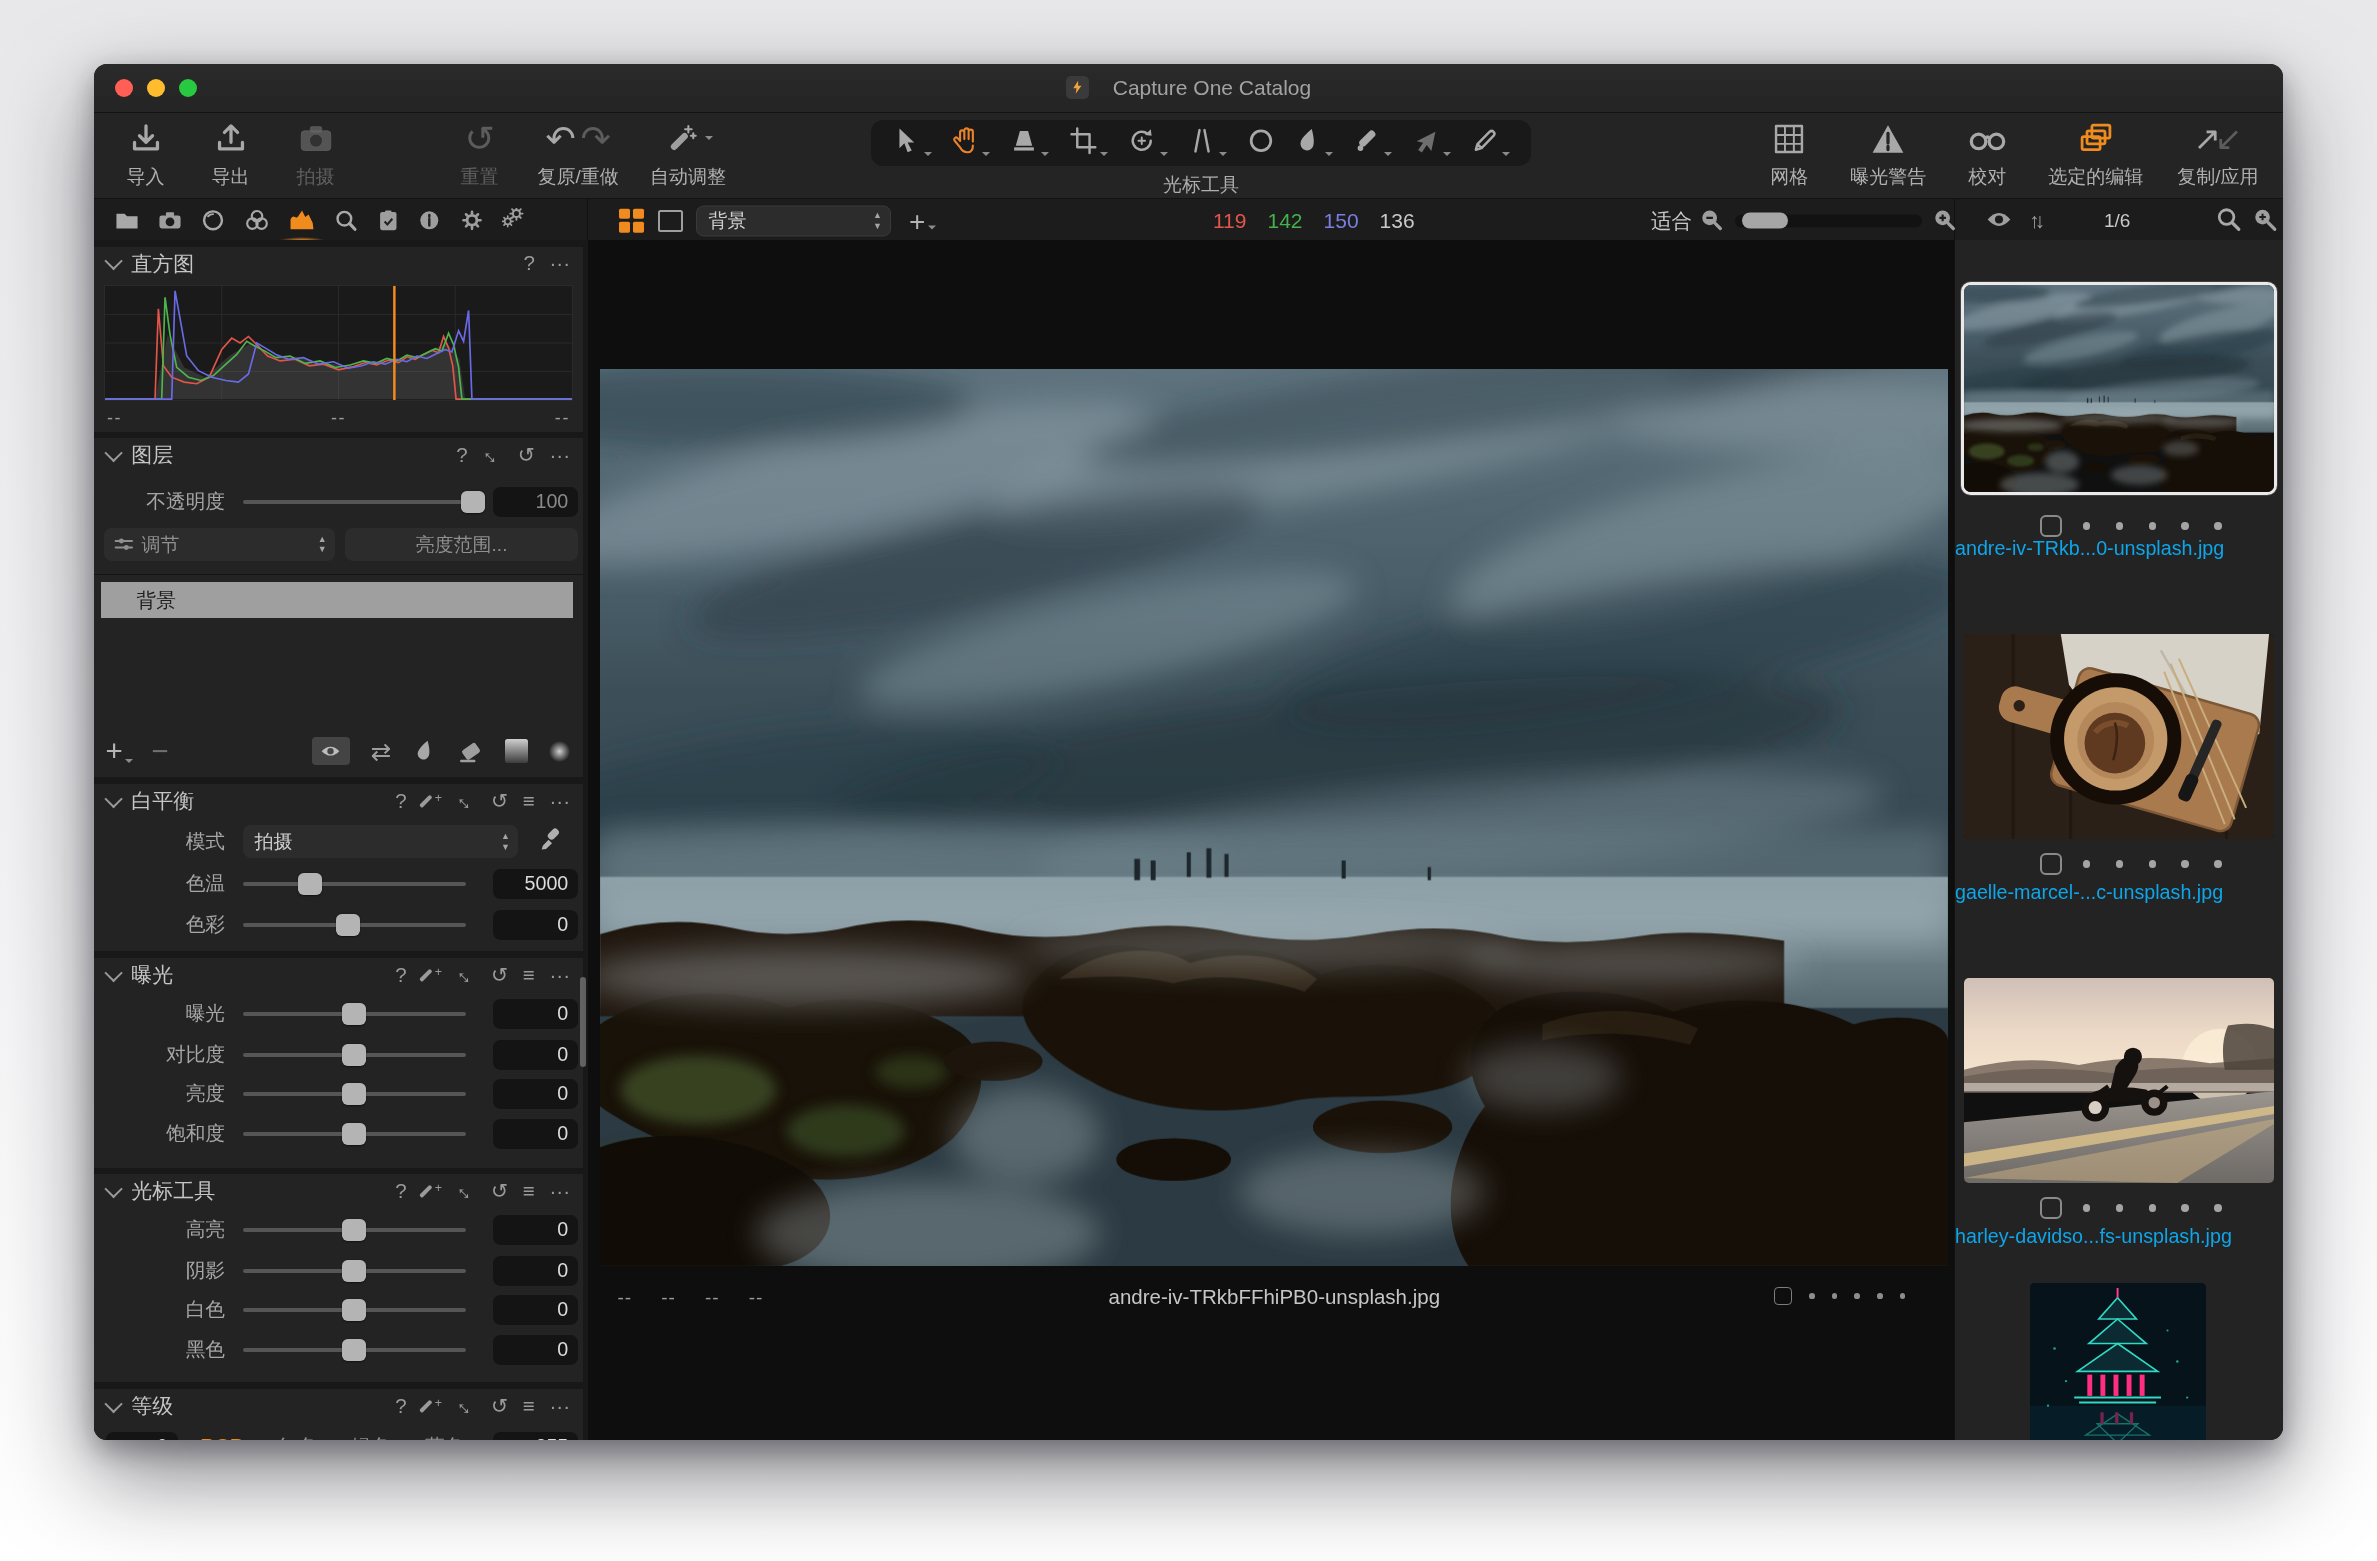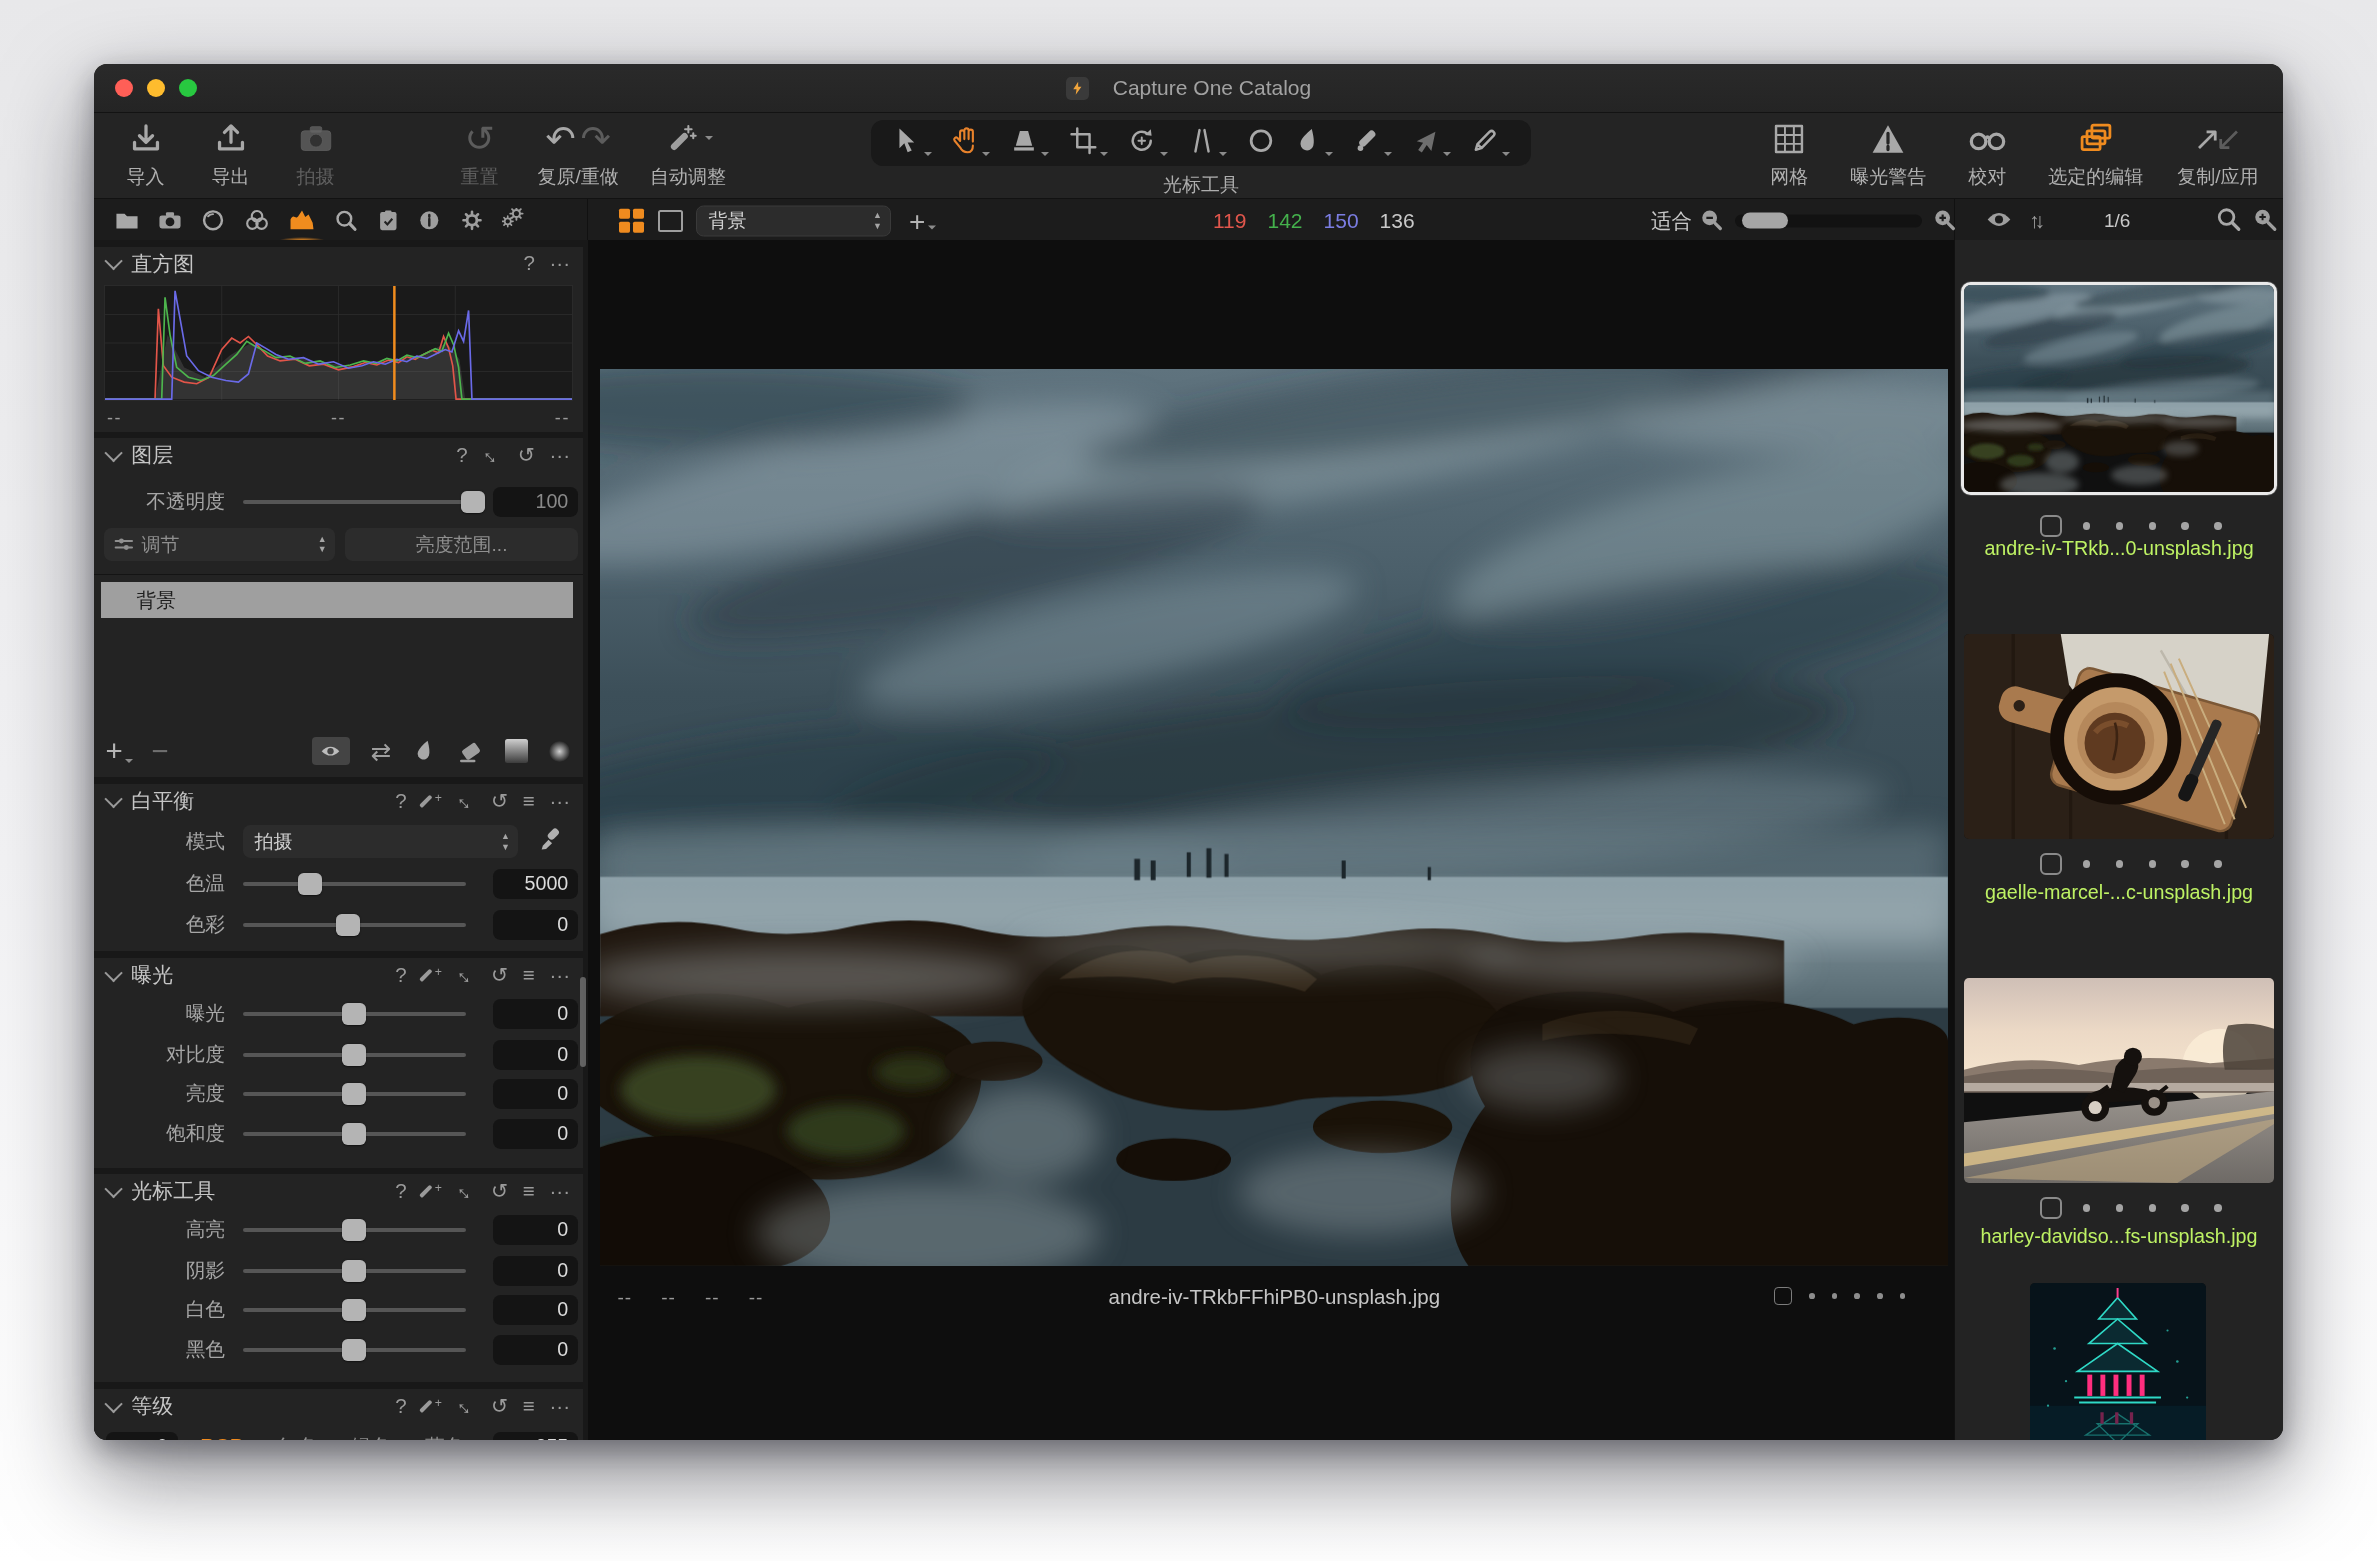--- a/index.html
+++ b/index.html
@@ -10,21 +10,21 @@
     -webkit-font-smoothing:antialiased;color:#b5b5b5;
   }
   .window{position:absolute;left:94px;top:64px;width:2189px;height:1376px;background:#1e1e1e;
     border-radius:13px;overflow:hidden;
     box-shadow:0 37px 90px rgba(20,20,30,.5),0 9.8px 28px rgba(20,20,30,.35);}
   
   .titlebar{height:48px;background:linear-gradient(#2a2a2a,#242424);border-bottom:0.8px solid #131313;
     position:relative;display:flex;align-items:center;justify-content:center}
   .lights{position:absolute;left:21px;top:14.7px;display:flex;gap:14px}
   .light{width:18px;height:18px;border-radius:50%}
-  .title{color:#a2a2a2;font-size:21px;display:flex;align-items:flex-end;gap:24px}
+  .title{color:#a2a2a2;font-size:21px;display:flex;align-items:flex-start;gap:24px}
   .appicon{width:23px;height:23px;border-radius:4.9px;background:#3a3a3a;display:flex;align-items:center;justify-content:center}
   
   .toolbar{height:85px;background:#242424;border-bottom:0.8px solid #121212;position:relative}
   .tg{position:absolute;top:6.6px;display:flex;align-items:flex-end;gap:31px}
   .tg-left{left:24.6px}
   .tg-right{right:24.6px;gap:34px}
   .tbtn{display:flex;flex-direction:column;align-items:center;gap:6.6px;min-width:54px;cursor:default}
   .tbtn .lab{font-size:19px;color:#b0b0b0;white-space:nowrap}
   .tbtn .ic{height:38px;display:flex;align-items:center;justify-content:center;gap:4.9px}
   .dim{color:#5f5f5f!important}
@@ -113,21 +113,21 @@
   .dot{width:5.7px;height:5.7px;border-radius:50%;background:#8d8d8d}
   
   .browser{width:328px;background:#232323;border-left:0.8px solid #111;position:relative;overflow:hidden;flex:none}
   .thumb{position:absolute;border-radius:4.9px;overflow:hidden;background:#101010}
   .thumb svg{display:block;width:100%;height:100%}
   .t-sel{border:3.3px solid #e9e9e9;border-radius:9.8px;box-shadow:0 0 0 0.8px #4a4a4a}
   .trow{position:absolute;display:flex;align-items:center;gap:21px}
   .tcbx{width:22px;height:22px;border:2px solid #8a8a8a;border-radius:5.7px;box-sizing:border-box}
   .tdots{display:flex;gap:25.4px;align-items:center}
   .tdot{width:7.4px;height:7.4px;border-radius:50%;background:#a4a4a4}
-  .tname{position:absolute;width:100%;text-align:center;color:#bef264;font-size:19.7px;white-space:nowrap}
+  .tname{position:absolute;width:100%;text-align:left;color:#0ea5e9;font-size:19.7px;white-space:nowrap}
   .lscroll{position:absolute;right:1.6px;top:737px;width:6.6px;height:90px;border-radius:3.3px;background:#6d6d6d;opacity:.85}
   svg .st{stroke:#a8a8a8;stroke-width:3;fill:none;stroke-linecap:round;stroke-linejoin:round}
   svg .fl{fill:#a8a8a8}
 </style>
 </head>
 <body>
 
 <div class="window">
 
   <div class="titlebar">

